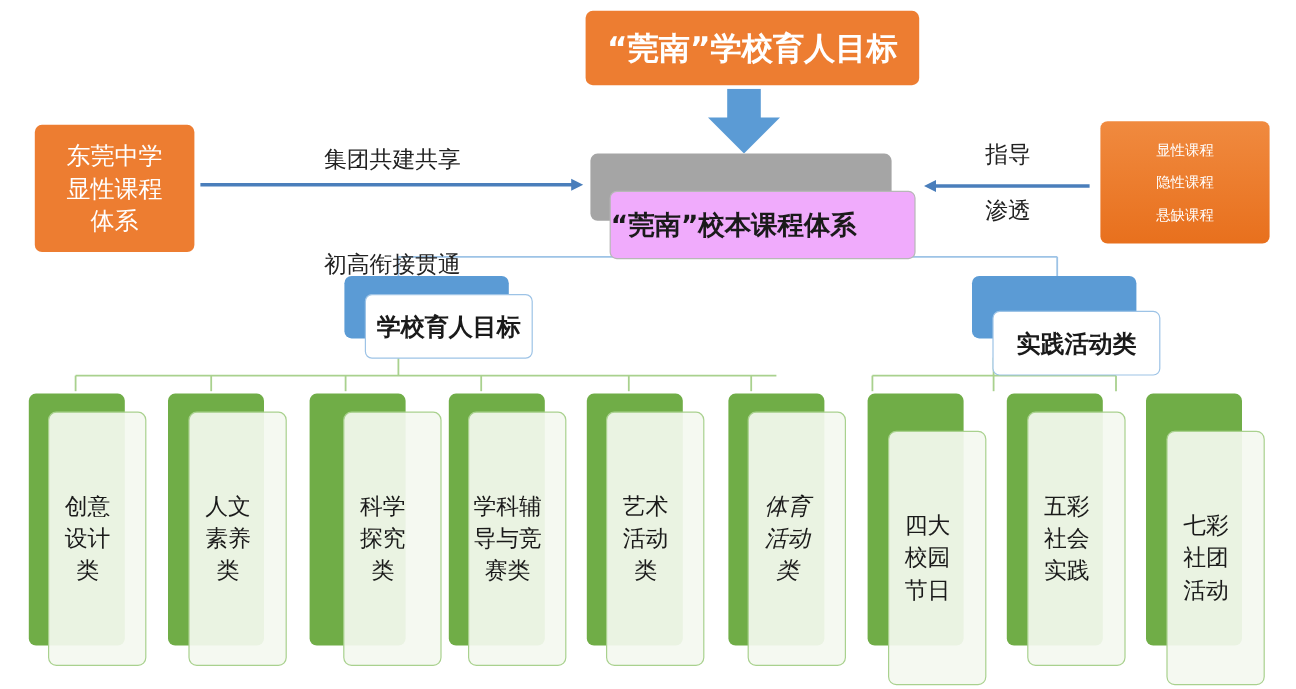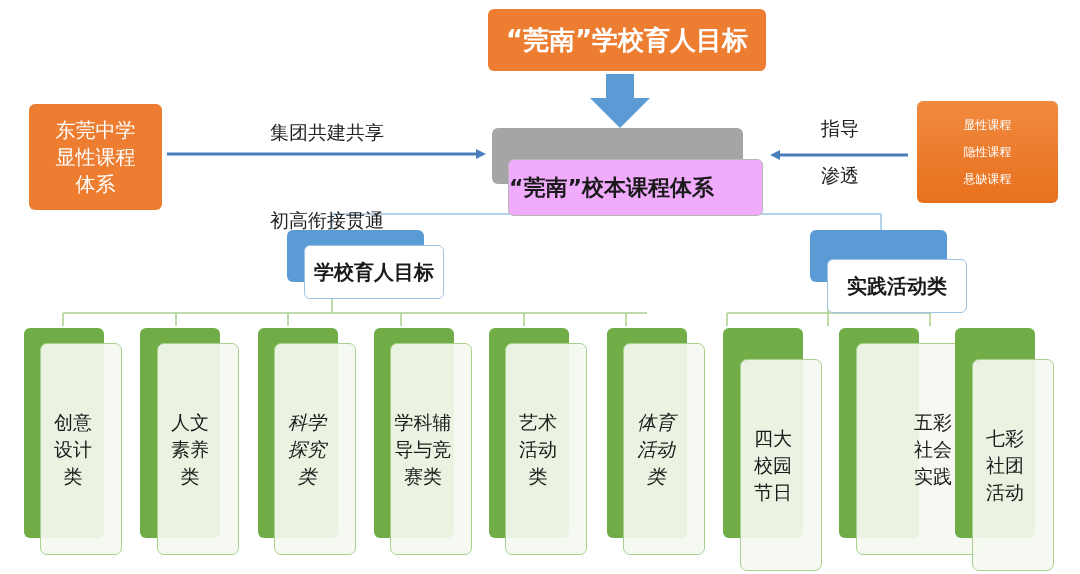--- a/index.html
+++ b/index.html
@@ -125,21 +125,21 @@
   </div>
 
 <div class="abs leaf-shadow" style="left:140px; top:328px;"></div>
 <div class="abs leaf-box" style="left:157px; top:343px;">
     <span>人文
 素养
 类</span>
   </div>
 
 <div class="abs leaf-shadow" style="left:258px; top:328px;"></div>
-<div class="abs leaf-box" style="left:274px; top:343px;font-style:italic;">
+<div class="abs leaf-box" style="left:286px; top:343px;">
     <span>科学
 探究
 类</span>
   </div>
 
 <div class="abs leaf-shadow" style="left:374px; top:328px;"></div>
 <div class="abs leaf-box" style="left:390px; top:343px;">
     <span>学科辅
 导与竞
 赛类</span>
@@ -160,21 +160,21 @@
   </div>
 
 <div class="abs leaf-shadow" style="left:723px; top:328px;"></div>
 <div class="abs leaf-box" style="left:740px; top:343px;margin-top:16px;">
     <span>四大
 校园
 节日</span>
   </div>
 
 <div class="abs leaf-shadow" style="left:839px; top:328px;"></div>
-<div class="abs leaf-box" style="left:856px; top:343px;padding-left:44px;">
+<div class="abs leaf-box" style="left:856px; top:343px;">
     <span>五彩
 社会
 实践</span>
   </div>
 
 <div class="abs leaf-shadow" style="left:955px; top:328px;"></div>
 <div class="abs leaf-box" style="left:972px; top:343px;margin-top:16px;">
     <span>七彩
 社团
 活动</span>

